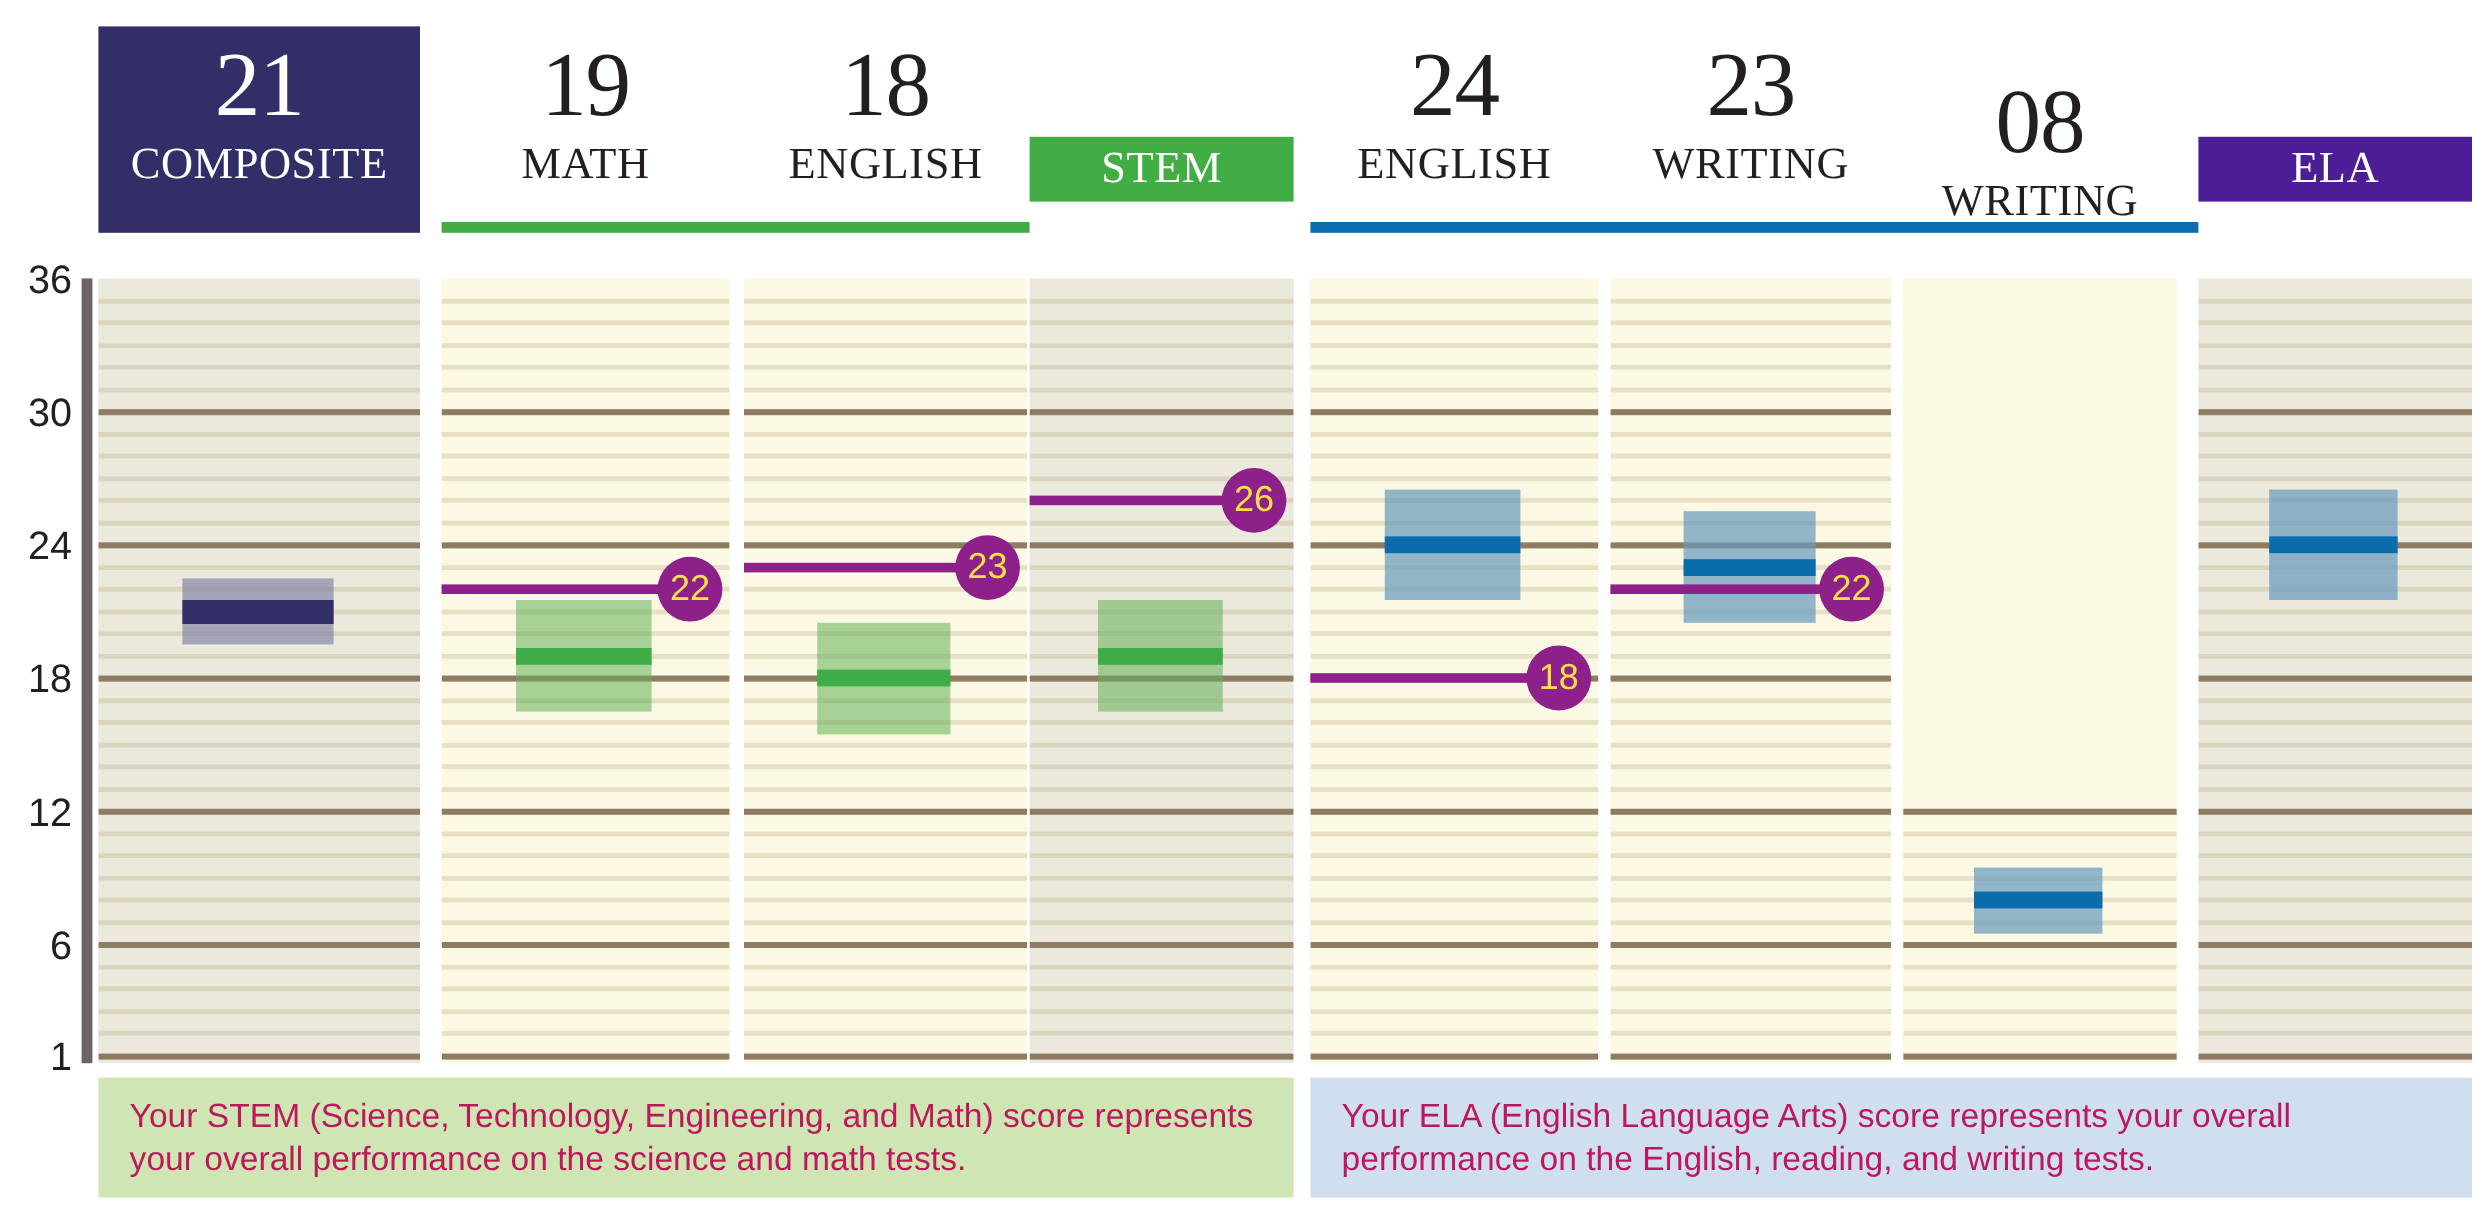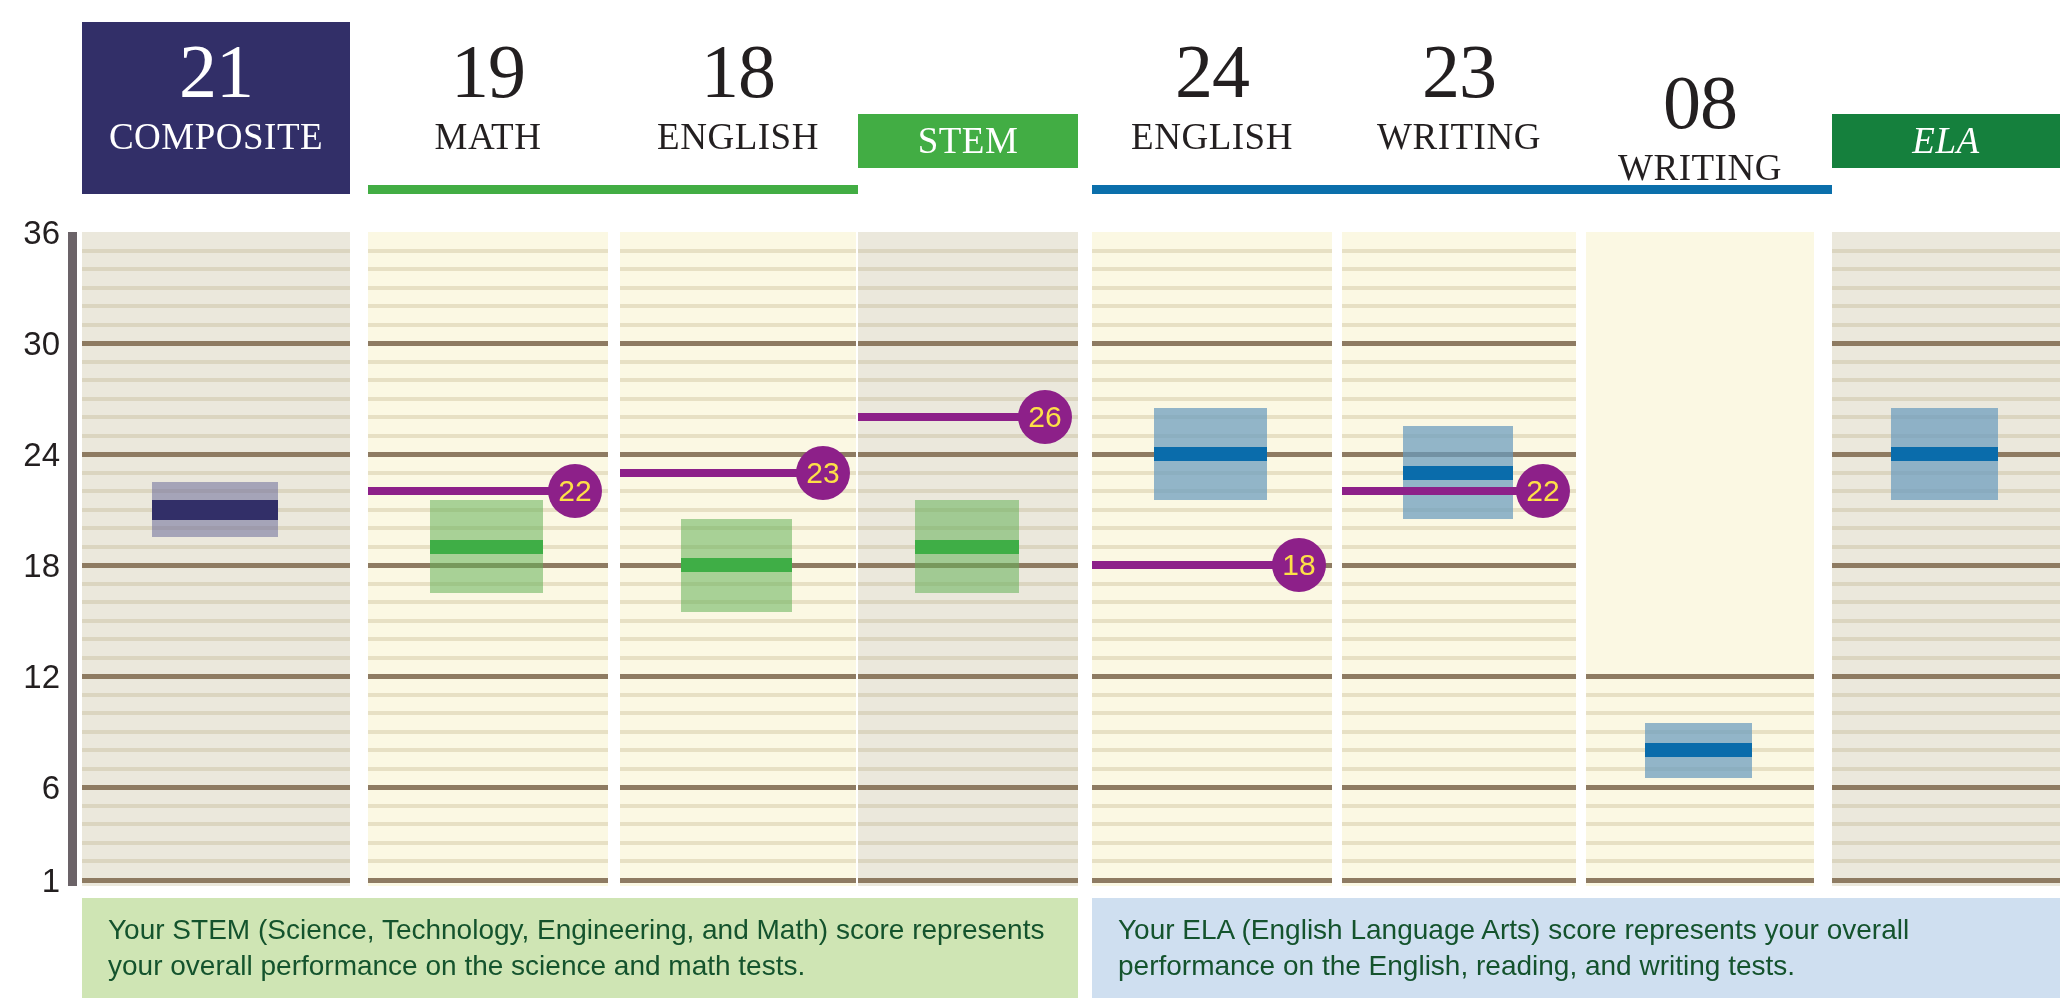--- a/index.html
+++ b/index.html
@@ -108,21 +108,21 @@
     line-height: 54px;
     text-align: center;
   }
 
   
   .callout {
     position: absolute;
     font-family: "Liberation Sans", sans-serif;
     font-size: 28px;
     line-height: 36px;
-    color: #14532d;
+    color: #be185d;
     padding: 14px 0 14px 26px;
   }
   .callout.green { background: #cfe5b4; }
   .callout.blue  { background: #cfdff0; }
 </style>
 </head>
 <body>
 
 <div id="chart-root">
     <div class="hdr-cell boxed" style="left: 82px; top: 28px; width: 268px;">
@@ -149,21 +149,21 @@
     <div class="hdr-cell" style="left: 1342px; top: 28px; width: 234px;">
       <div class="hdr-score">23</div>
       <div class="hdr-label">WRITING</div>
     </div>
     <div class="hdr-cell" style="left: 1586px; top: 28px; width: 228px; margin-top: 31px;">
       <div class="hdr-score">08</div>
       <div class="hdr-label">WRITING</div>
     </div>
     <div class="hdr-cell boxed" style="left: 1832px; top: 28px; width: 228px;">
       <div class="hdr-score">24</div>
-      <div class="hdr-label" style="background: #15803d; color: rgb(255, 255, 255); height: 54px; line-height: 54px; font-style: italic;">ELA</div>
+      <div class="hdr-label" style="background: #4c1d95; color: rgb(255, 255, 255); height: 54px; line-height: 54px;">ELA</div>
     </div>
     <div class="group-rule" style="background: rgb(66, 173, 68); left: 368px; width: 490px; top: 185px;"></div>
     <div class="group-rule" style="background: rgb(11, 111, 171); left: 1092px; width: 740px; top: 185px;"></div>
     <div class="axis-line" style="left: 68px; top: 232px; width: 9px; height: 654px;"></div>
     <div class="tick-label" style="left: 0px; top: 216px;">36</div>
     <div class="tick-label" style="left: 0px; top: 327.086px;">30</div>
     <div class="tick-label" style="left: 0px; top: 438.171px;">24</div>
     <div class="tick-label" style="left: 0px; top: 549.257px;">18</div>
     <div class="tick-label" style="left: 0px; top: 660.343px;">12</div>
     <div class="tick-label" style="left: 0px; top: 771.429px;">6</div>

